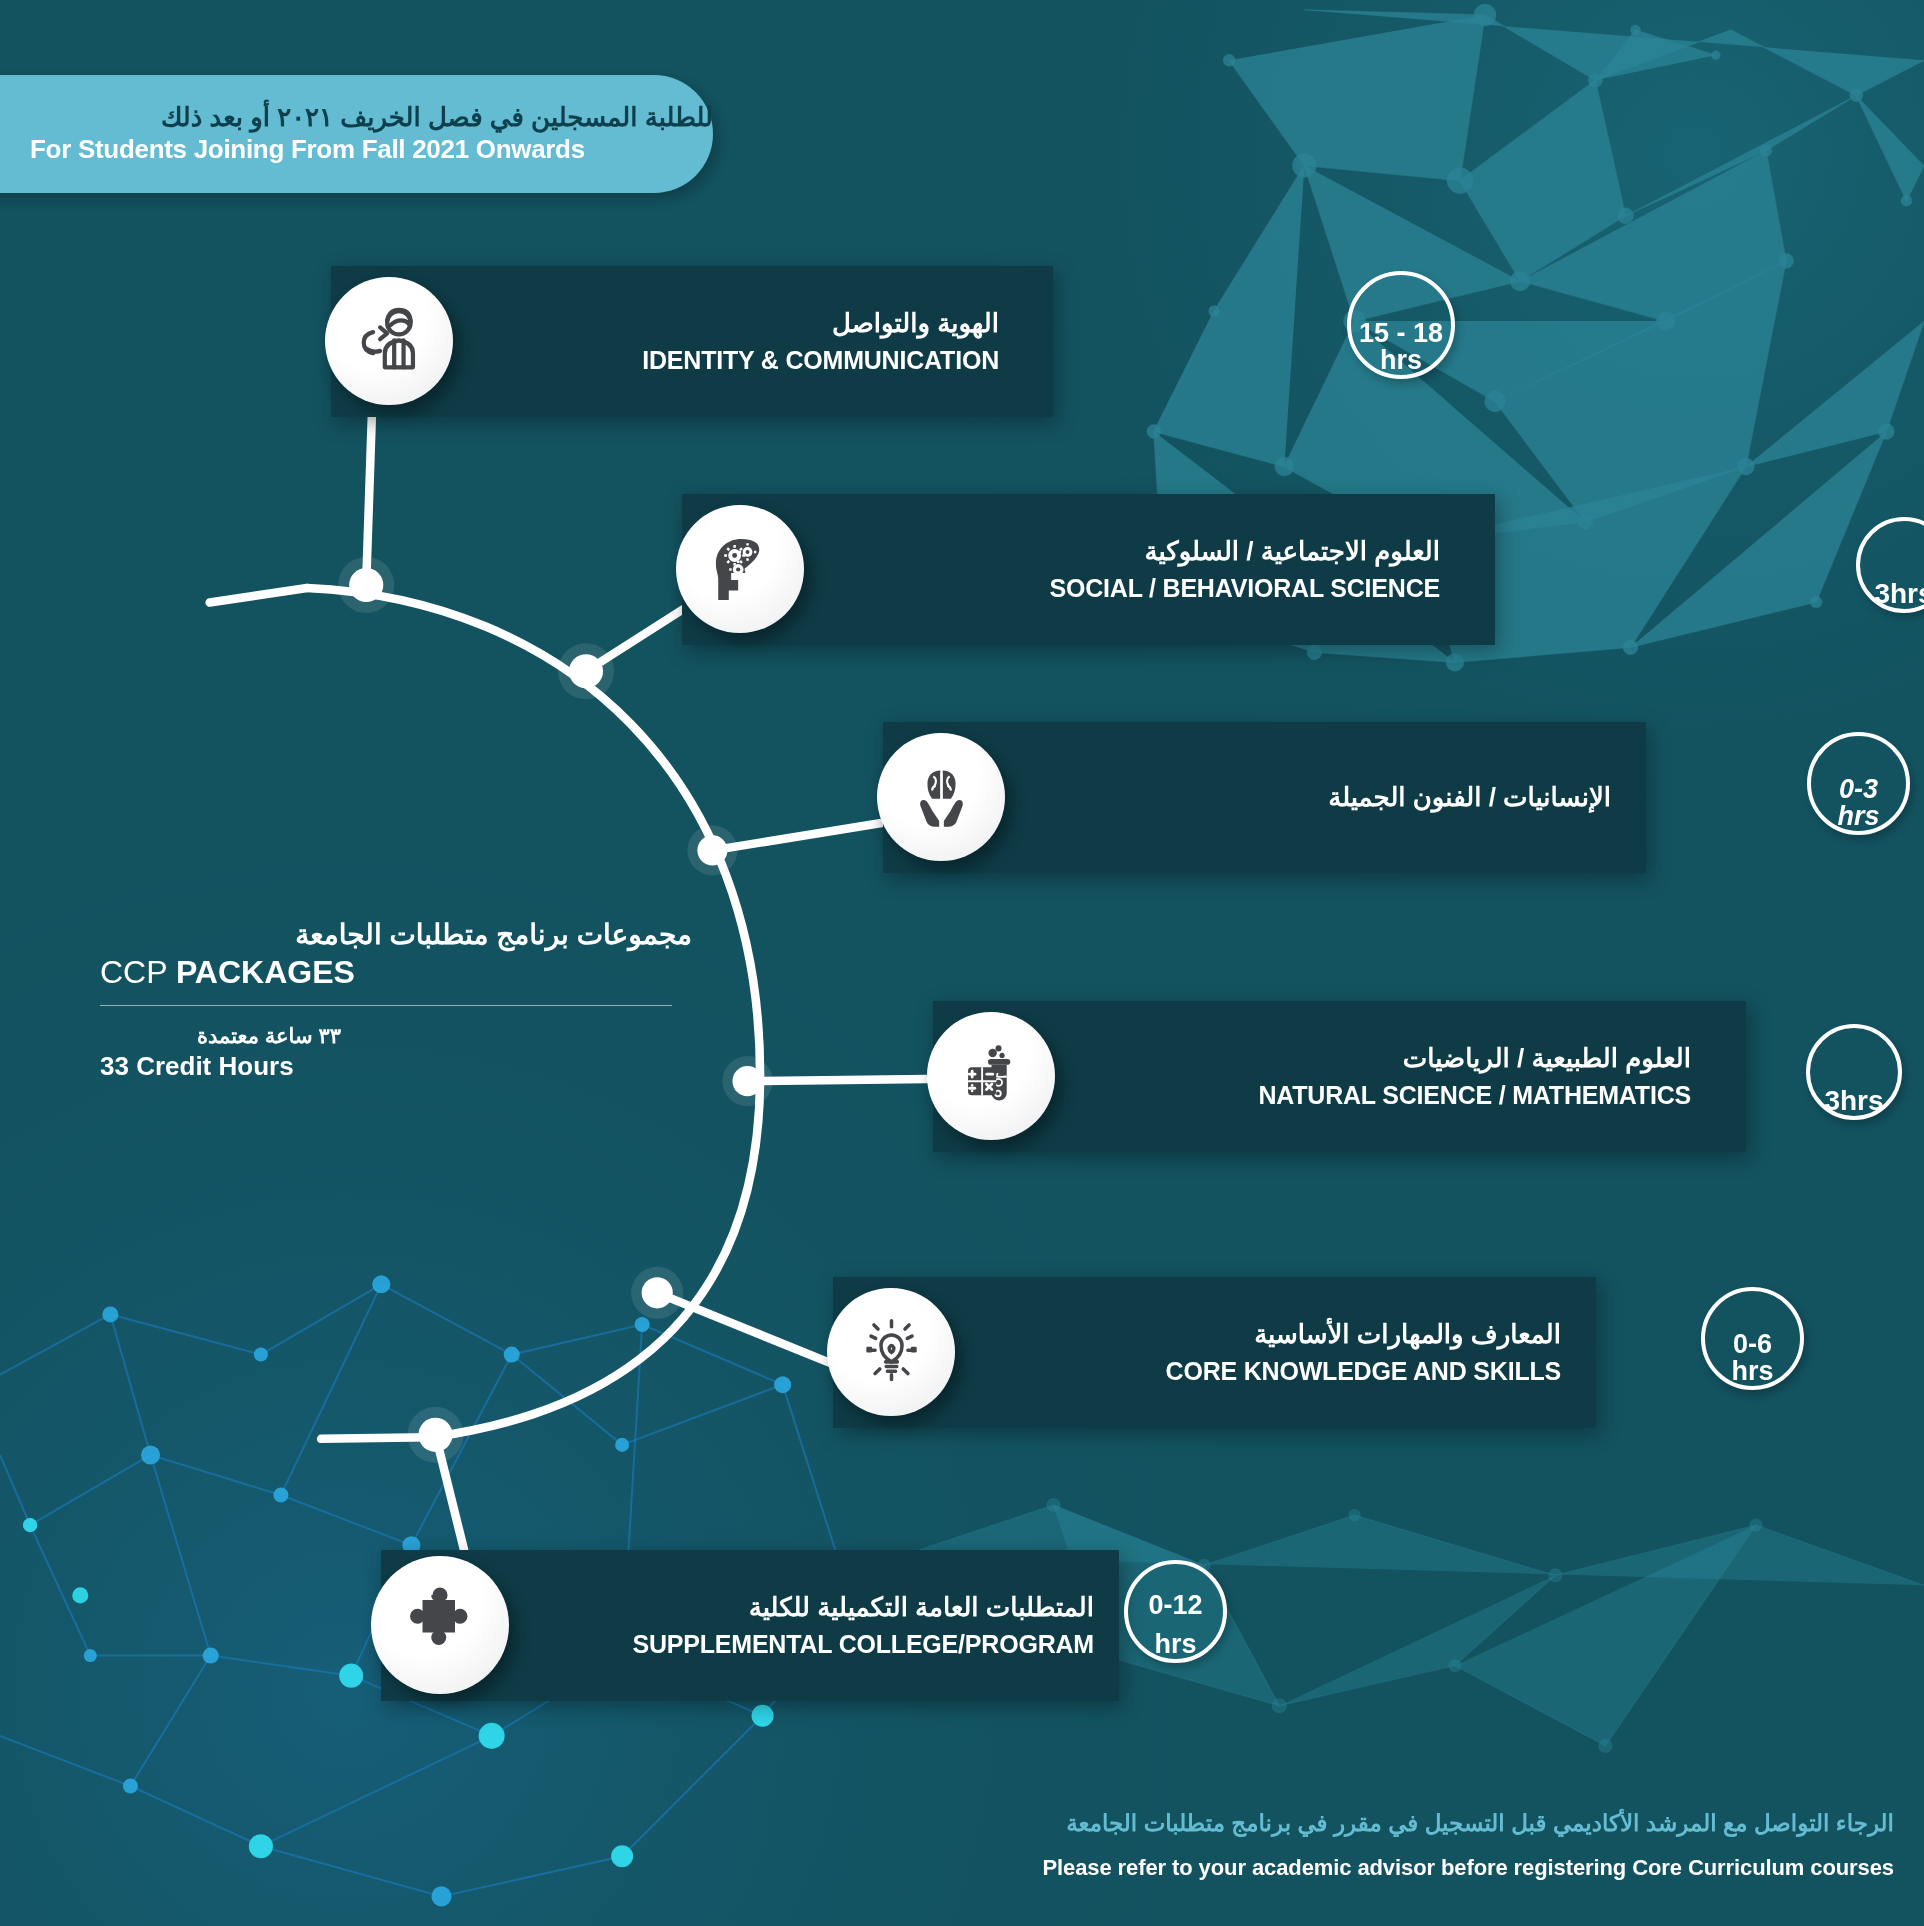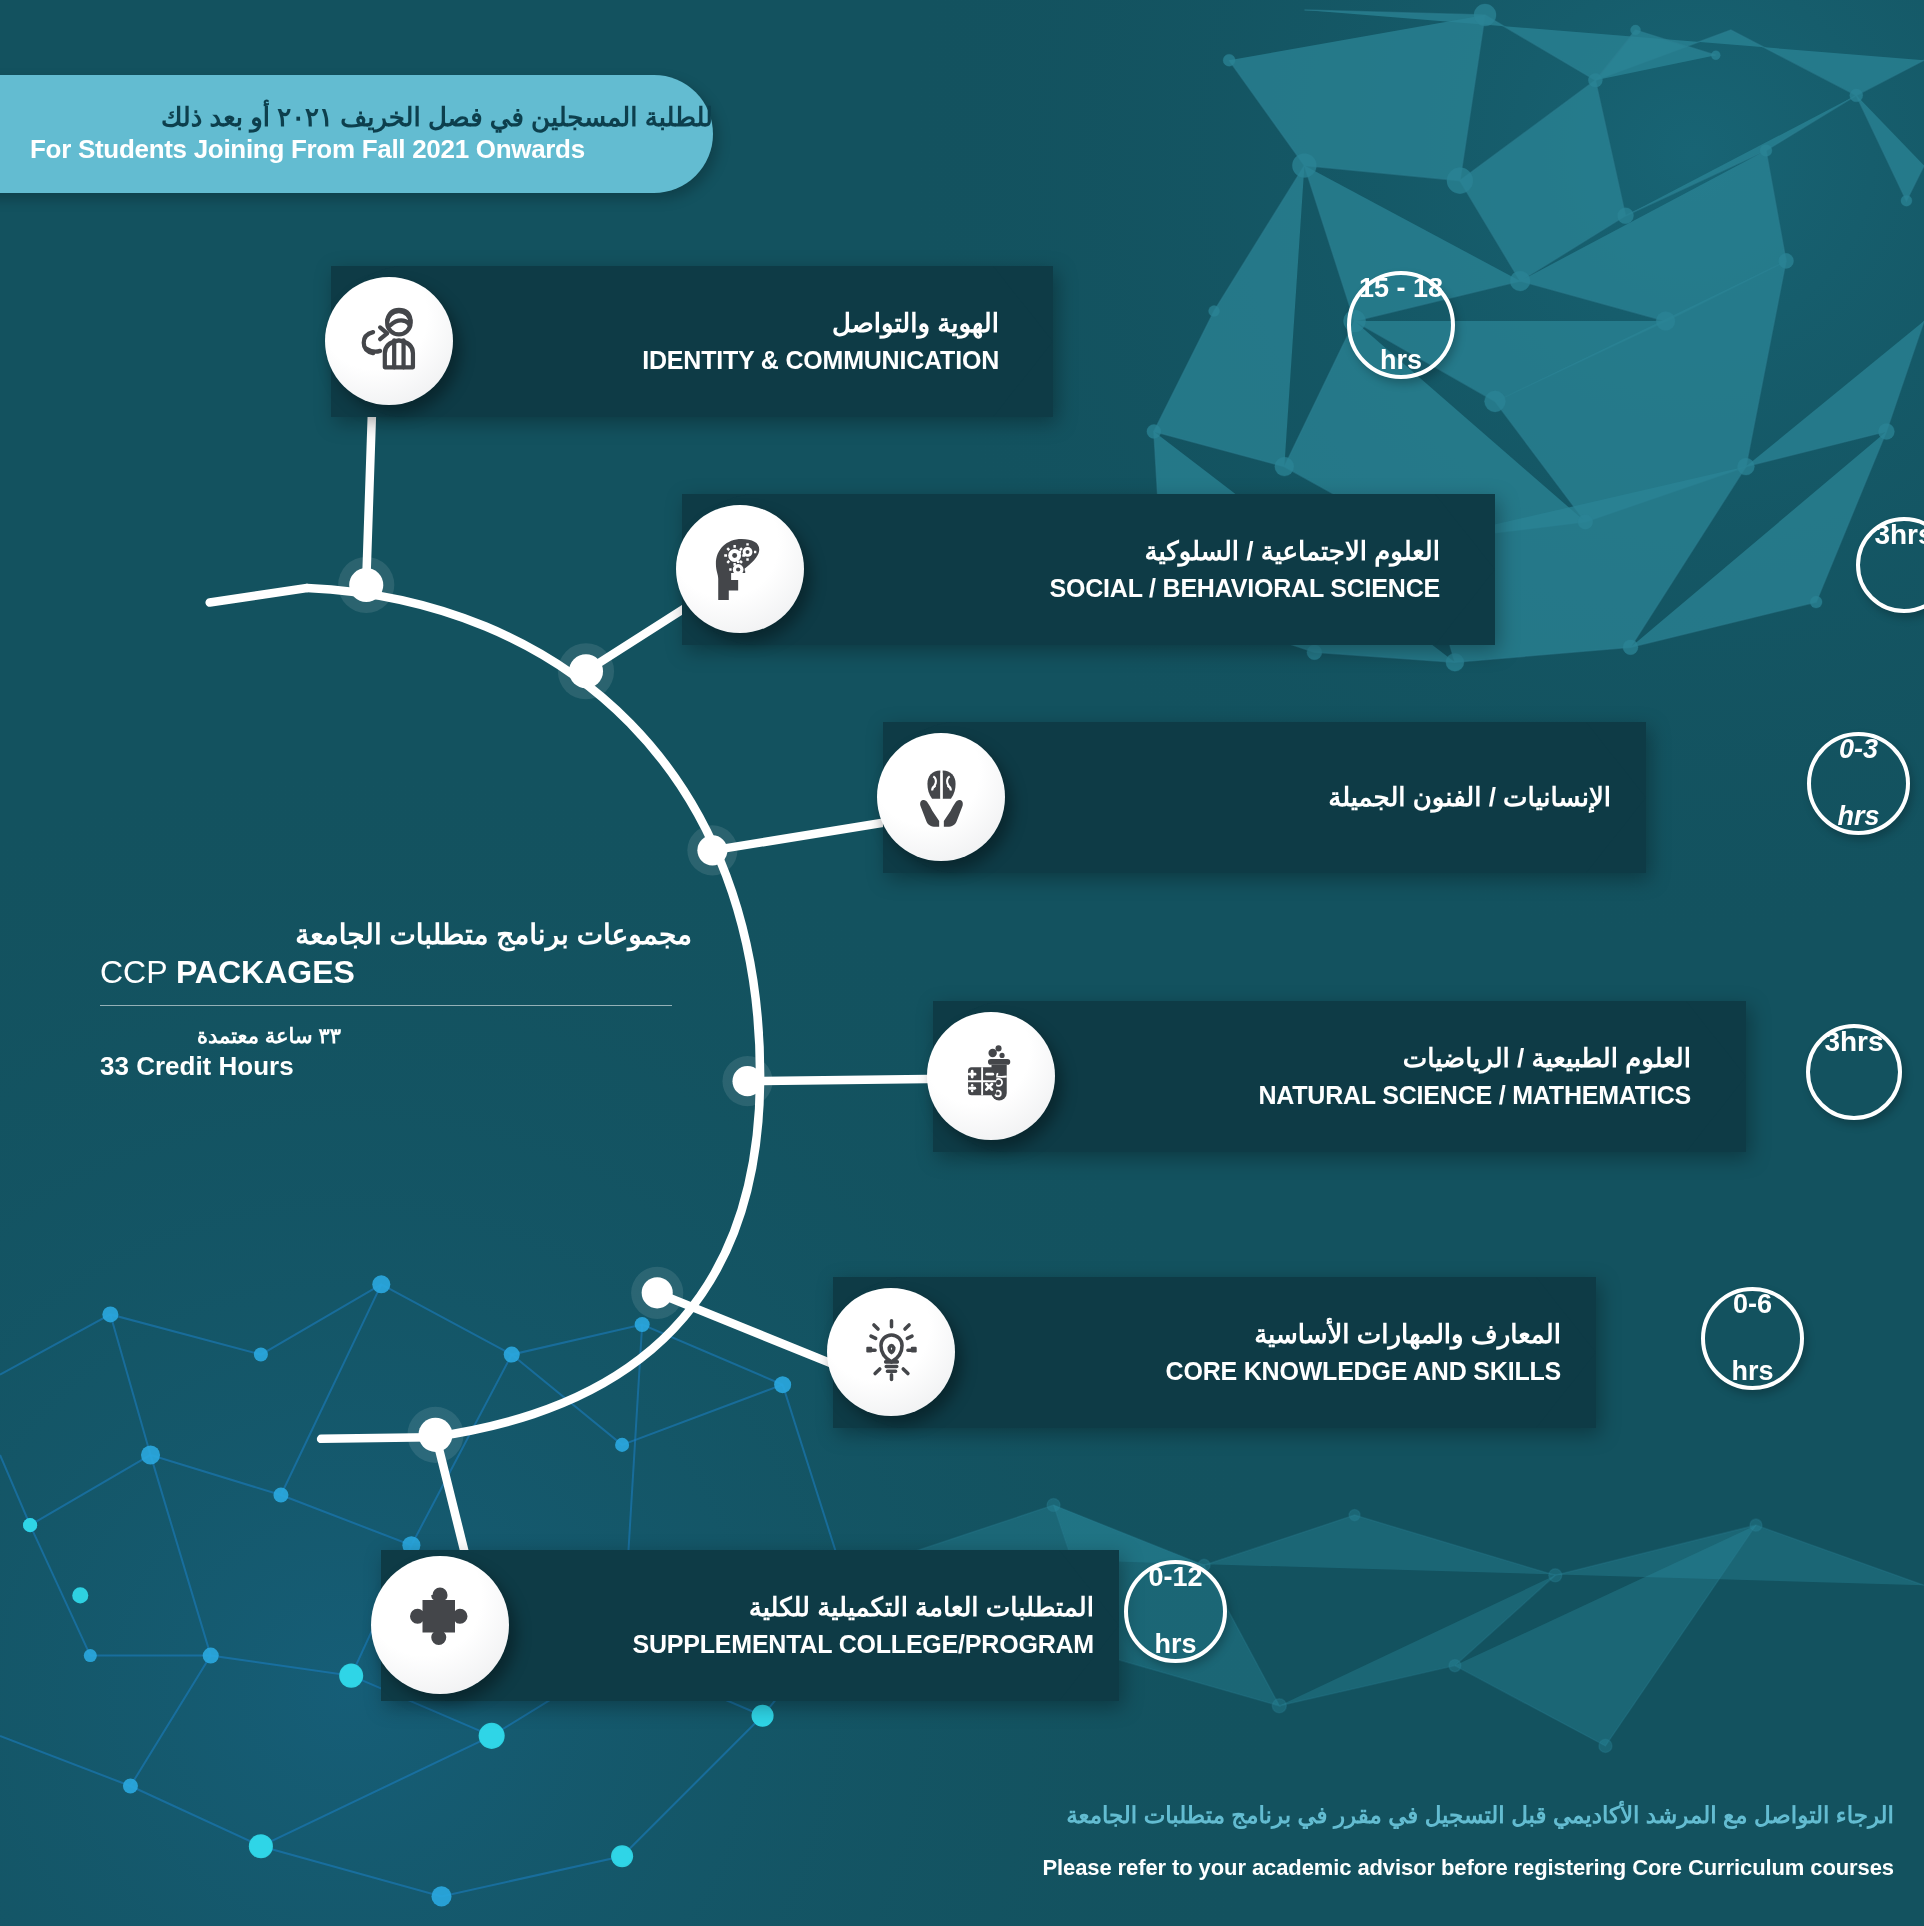--- a/index.html
+++ b/index.html
@@ -64,21 +64,21 @@
     box-shadow:7px 9px 15px rgba(0,0,0,.35);
     display:flex;align-items:center;justify-content:center;
   }
   .bubble svg{width:75px;height:75px;display:block;}
   .bubble.big{width:138px;height:138px;}
   .bubble.big svg{width:80px;height:80px;}
 
   
   .hrs{
     position:absolute;border-radius:50%;border:4.5px solid #fff;
-    display:flex;flex-direction:column;align-items:center;justify-content:space-between;
+    display:flex;flex-direction:column;align-items:center;justify-content:flex-end;
     color:#fff;font-weight:700;line-height:1.02;
     box-shadow:3px 5px 9px rgba(0,0,0,.22);
   }
   .hrs .v{font-size:27px;letter-spacing:0px;}
   .hrs .u{font-size:27px;letter-spacing:0px;}
   .hrs.single .v{font-size:28px;}
 
   
   .caption{position:absolute;left:100px;top:918px;width:592px;}
   .caption .ar{
@@ -96,21 +96,21 @@
     color:#fff;font-size:21px;font-weight:700;direction:rtl;text-align:right;
     line-height:1.2;width:241px;
   }
   .caption .en2{color:#fff;font-size:26px;font-weight:700;margin-top:3px;text-align:left;}
 
   
   .footer{position:absolute;right:30px;bottom:45px;text-align:right;}
   .footer .ar{
     color:#63bcd1;font-size:23px;font-weight:700;direction:rtl;line-height:1.3;
   }
-  .footer .en{color:#fff;font-size:22px;font-weight:700;margin-top:24px;letter-spacing:-0.1px;}
+  .footer .en{color:#fff;font-size:22px;font-weight:700;margin-top:16px;letter-spacing:-0.1px;}
 </style>
 </head>
 <body>
 
 <div id="stage">
 
   <svg class="bgsvg" viewBox="0 0 3835 3839" preserveAspectRatio="none">
     <defs>
       <radialGradient id="glowTL" cx="88%" cy="8%" r="42%">
         <stop offset="0%" stop-color="#1c7386" stop-opacity=".55"></stop>

